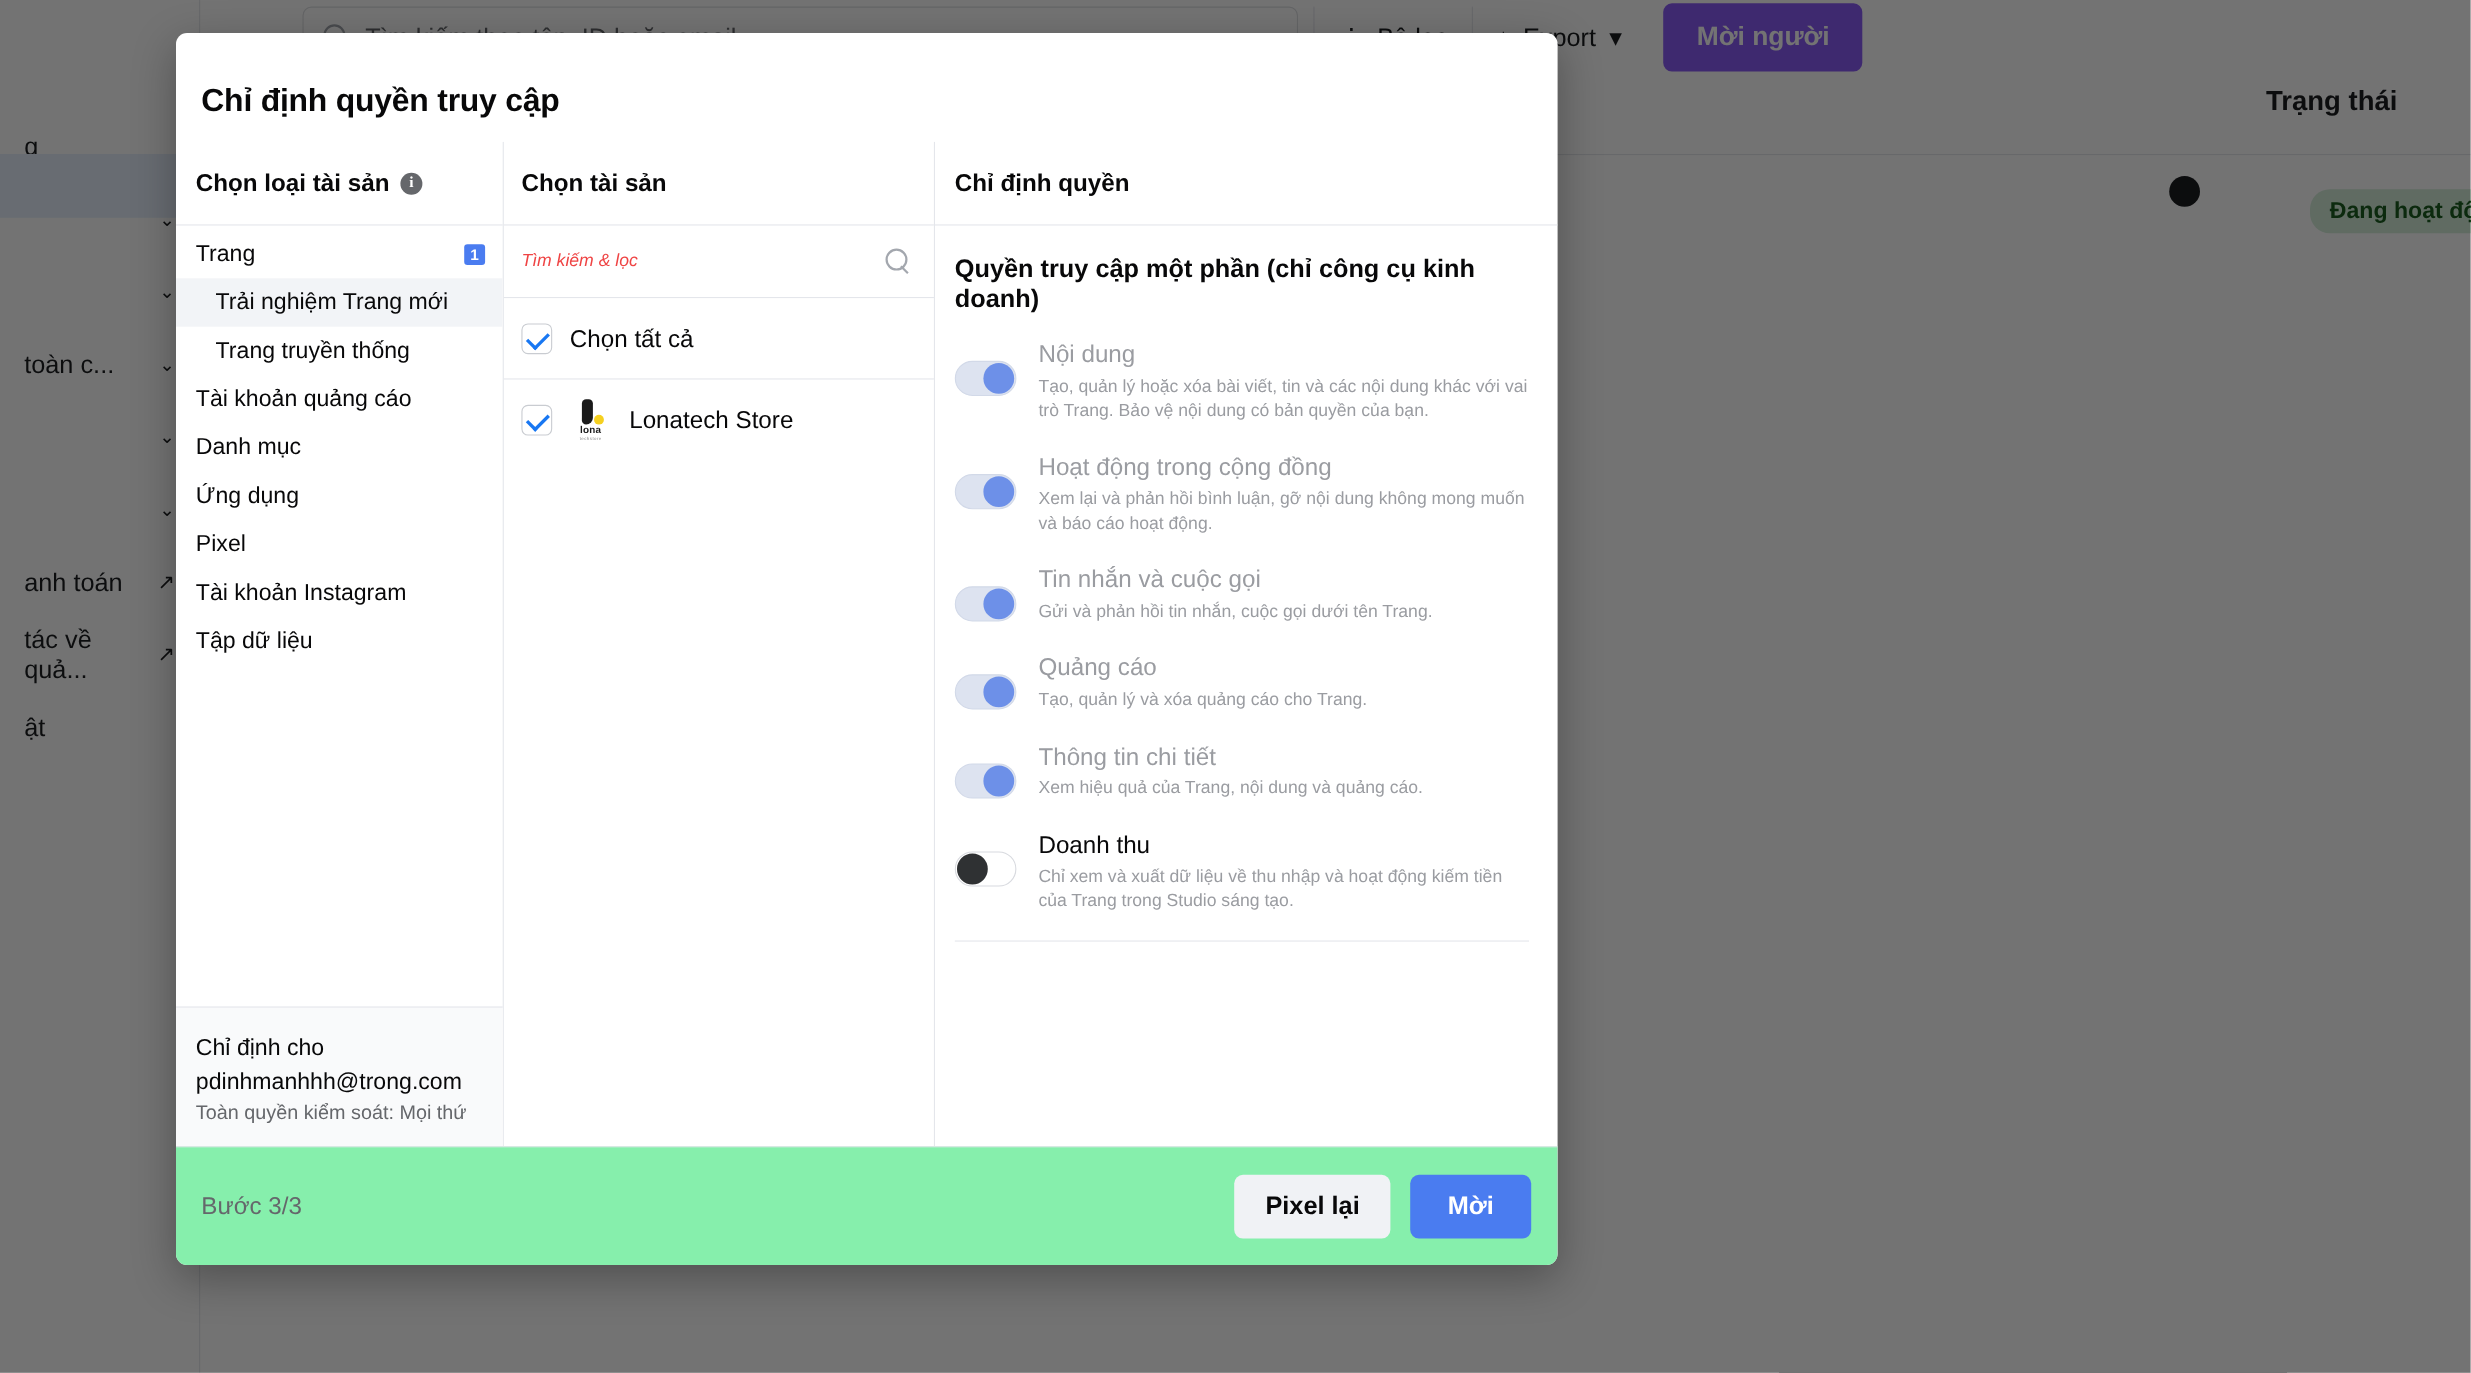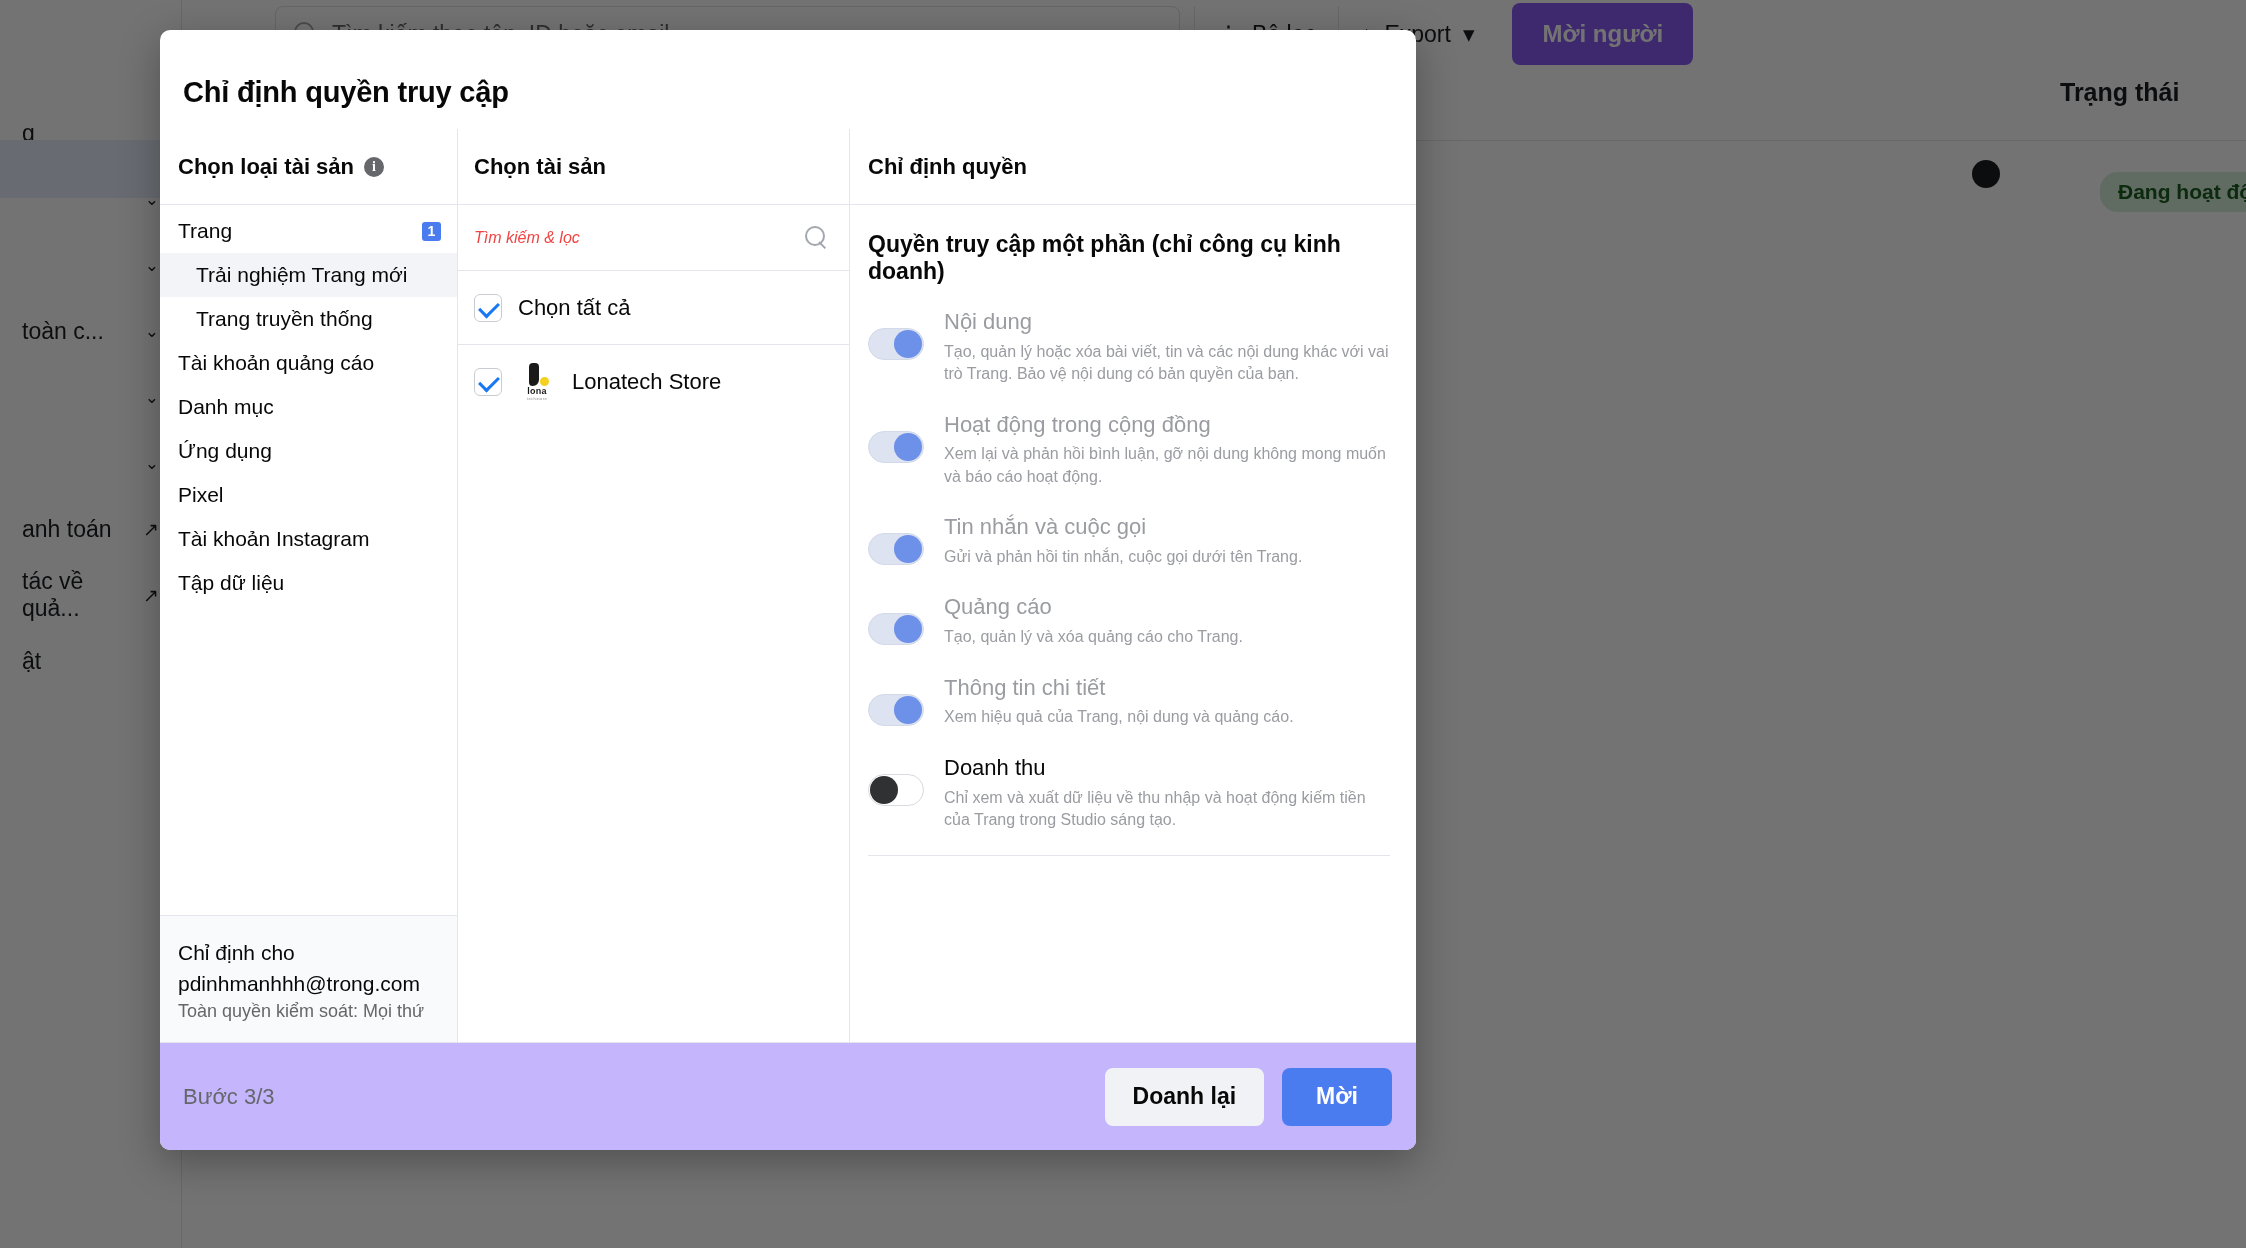--- a/index.html
+++ b/index.html
@@ -265,21 +265,21 @@
     border-top: 1px solid #e4e6eb;
     margin-top: 4px;
   }
 
   
   .footer {
     height: 108px;
     border-top: 1px solid #e4e6eb;
     display: flex; align-items: center; justify-content: space-between;
     padding: 0 24px 0 23px;
-    background: #c4b5fd;
+    background: #86efac;
   }
   .step { font-size: 22px; color: #65676b; }
   .btns { display: flex; gap: 18px; align-items: center; }
   .btn {
     font-size: 23px; font-weight: 700;
     border-radius: 8px;
     height: 58px; display: flex; align-items: center; justify-content: center;
     padding: 0 28px;
   }
   .btn-secondary { background: #f0f2f5; color: #080809; }
@@ -491,18 +491,18 @@
         </div>
 
         <div class="perm-sep"></div>
       </div>
     </div>
   </div>
 
   <div class="footer">
     <span class="step">Bước 3/3</span>
     <span class="btns">
-      <span class="btn btn-secondary">Doanh lại</span>
+      <span class="btn btn-secondary">Pixel lại</span>
       <span class="btn btn-primary">Mời</span>
     </span>
   </div>
 
 </div>
 
 </body></html>

